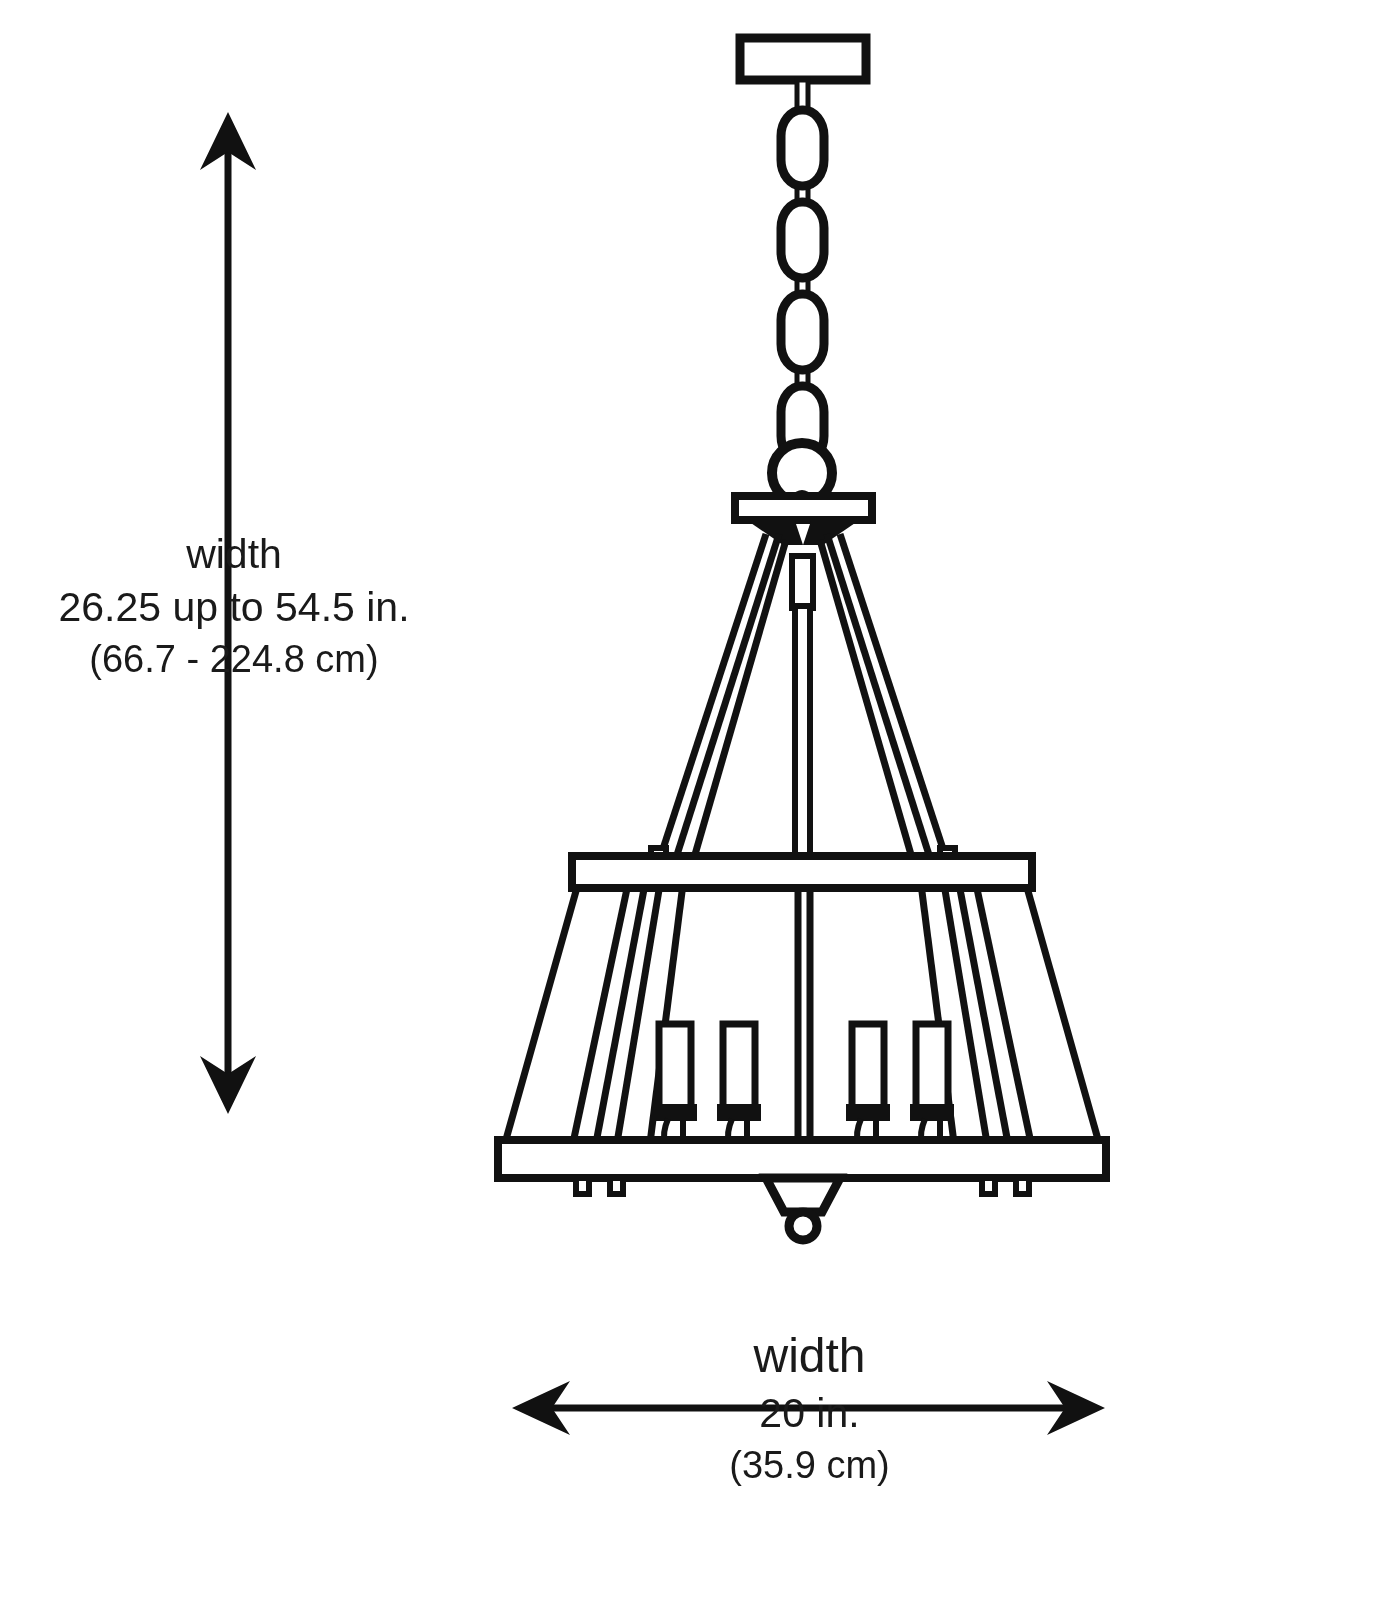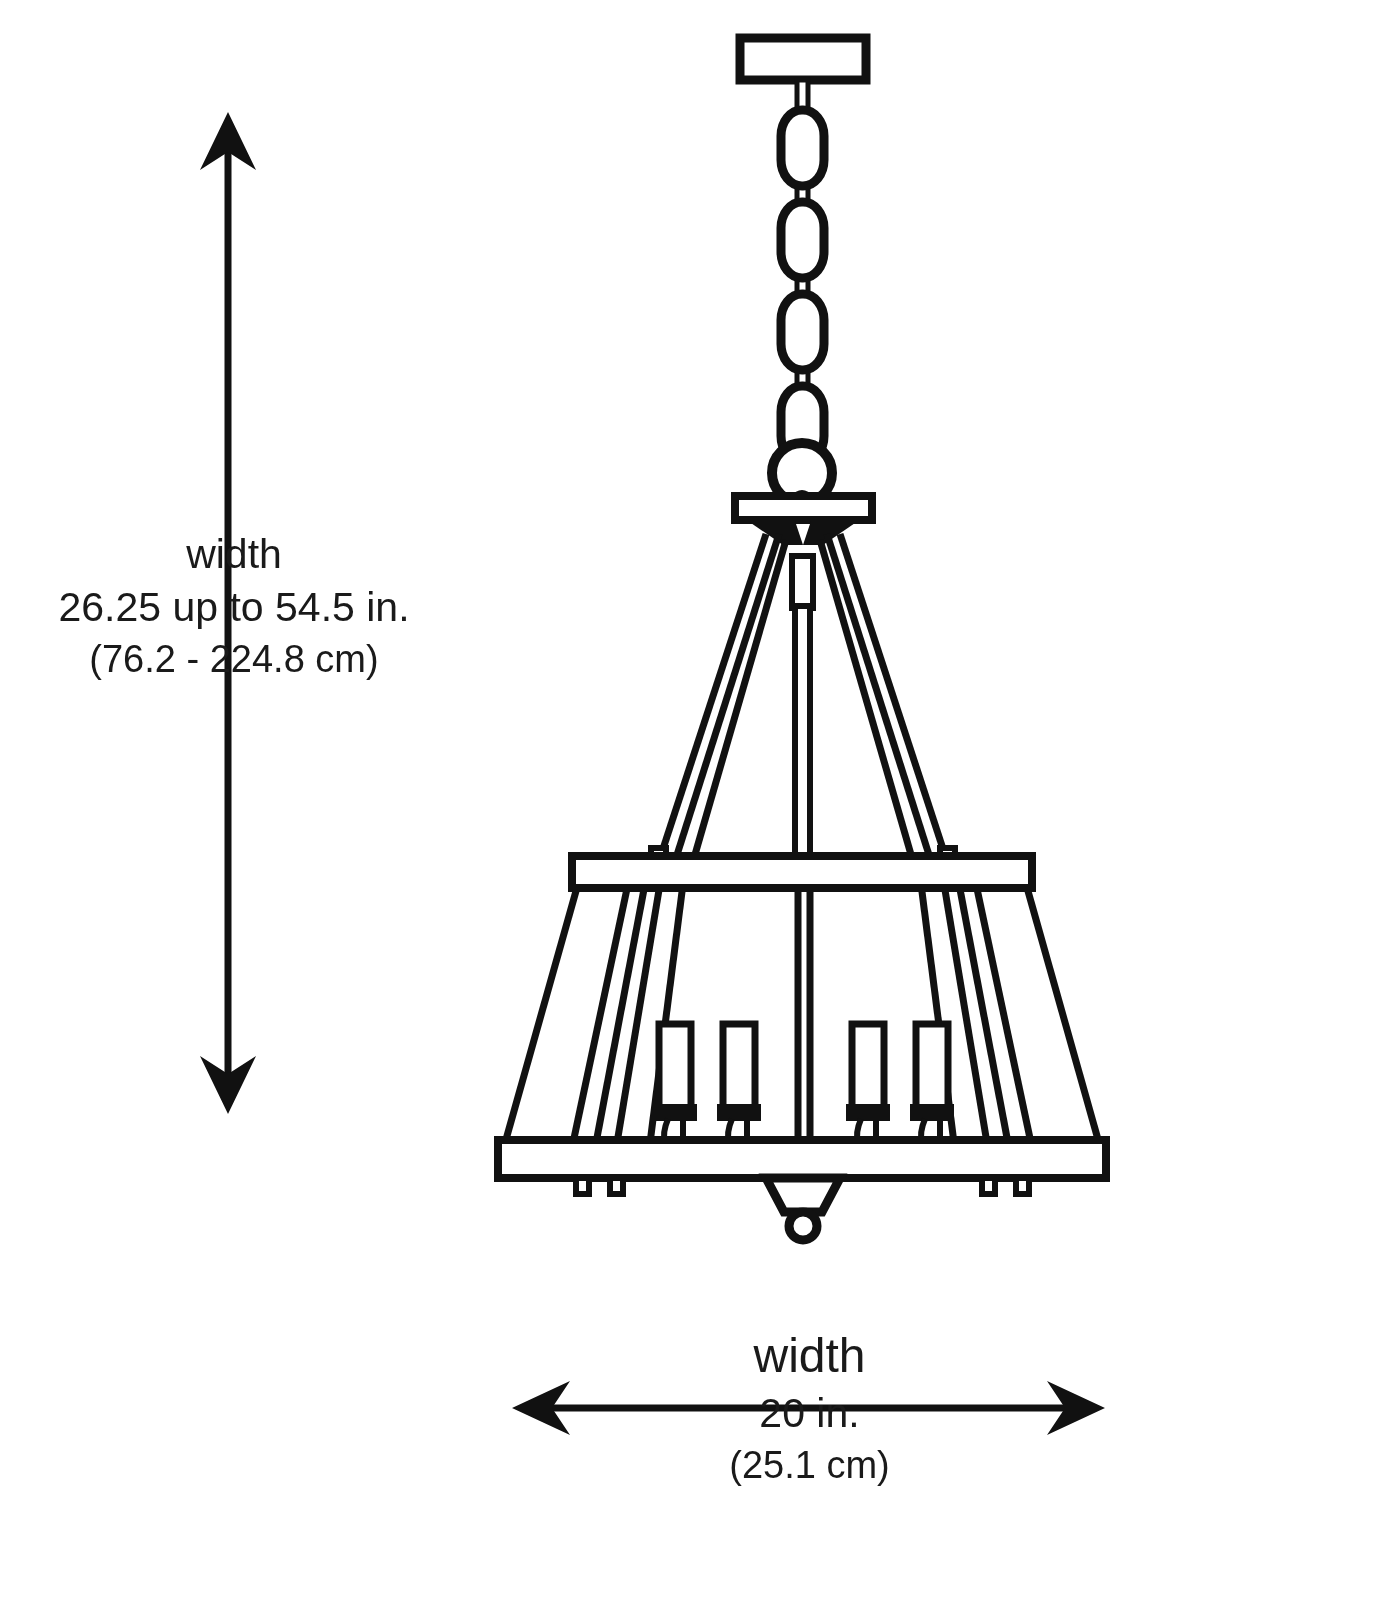--- a/index.html
+++ b/index.html
@@ -207,22 +207,22 @@
         <path d="M 766 1178 L 840 1178 L 822 1212 L 784 1212 Z" fill="#ffffff" stroke="#111111" stroke-width="9"></path>
         <circle cx="803" cy="1226" r="14" fill="#ffffff" stroke="#111111" stroke-width="9"></circle>
       </g>
 
     </g>
   </svg>
 
   <div class="dim-label" id="height-label">
     <span class="lbl-line ln1">width</span>
     <span class="lbl-line ln2">26.25 up to 54.5 in.</span>
-    <span class="lbl-line ln3">(76.2 - 224.8 cm)</span>
+    <span class="lbl-line ln3">(66.7 - 224.8 cm)</span>
   </div>
 
   <div class="dim-label" id="width-label">
     <span class="lbl-line ln1">width</span>
     <span class="lbl-line ln2">20 in.</span>
-    <span class="lbl-line ln3">(25.1 cm)</span>
+    <span class="lbl-line ln3">(35.9 cm)</span>
   </div>
 
 </div>
 
 </body></html>

